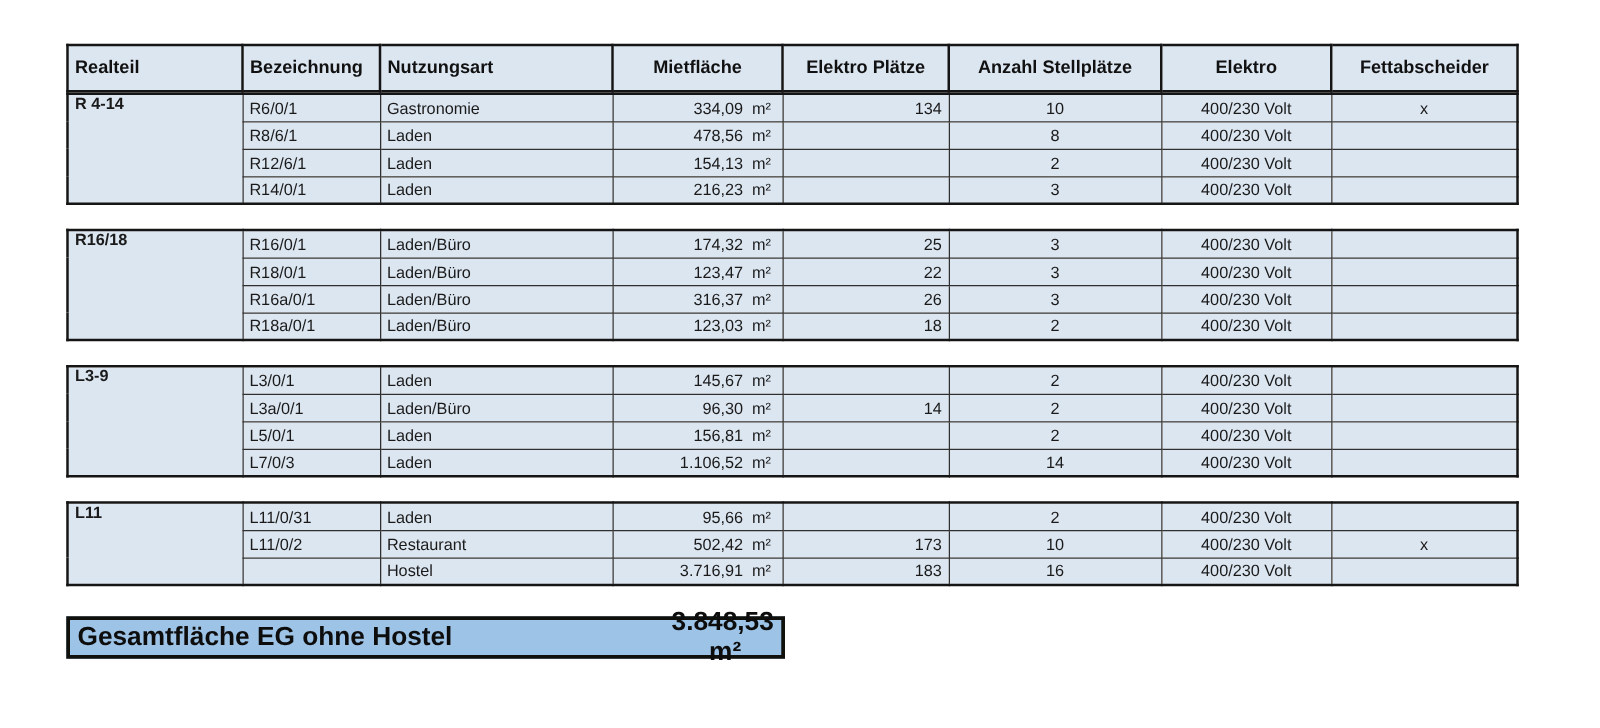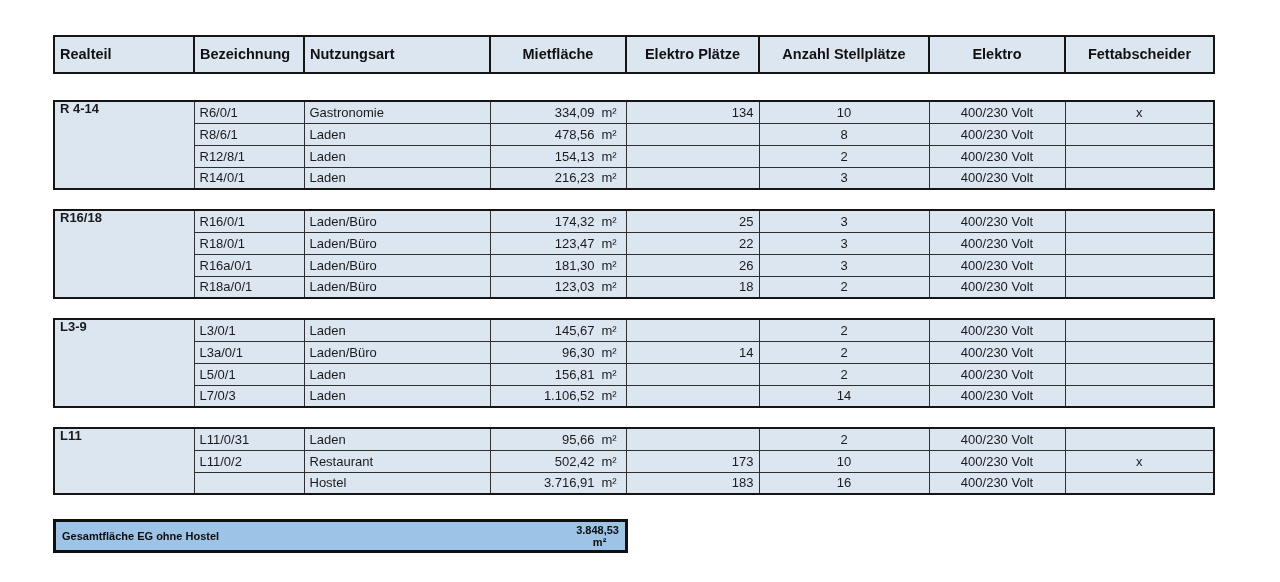--- a/index.html
+++ b/index.html
@@ -7,21 +7,21 @@
   .page{position:relative;width:1280px;height:582px;overflow:hidden;background:#ffffff;}
   .sheet{position:absolute;left:53px;top:35px;width:1160px;}
 
   table.grid{border-collapse:collapse;table-layout:fixed;width:1160px;}
   table.grid td,table.grid th{
     overflow:hidden;white-space:nowrap;line-height:1;
     padding:0 5px;box-sizing:border-box;
   }
 
   
-  table.hdr{margin-bottom:26px;}
+  table.hdr{}
   table.hdr th{
     border:2px solid #151515;background:#dce6f1;
     height:37px;font-size:14.5px;font-weight:bold;color:#111;
   }
 
   
   table.grp{border:2px solid #151515;margin-bottom:19px;}
   table.grp td{
     border:1px solid #2f2f2f;background:#dce6f1;
     height:22px;font-size:13px;
@@ -32,21 +32,21 @@
     padding-top:3px;text-align:left;
   }
   .tl{text-align:left}.tc{text-align:center}.tr{text-align:right}
   .u{display:inline-block;min-width:19px;margin-left:7px;text-align:left;}
 
   
   .total{
     margin-top:24px;width:575px;height:34px;box-sizing:border-box;
     border:3px solid #10100c;background:#9dc3e6;
     display:flex;align-items:center;justify-content:space-between;
-    padding:0 6px;font-weight:bold;font-size:11px;color:#0d0d0d;
+    padding:0 6px;font-weight:bold;font-size:21px;color:#0d0d0d;
   }
   .total .tu{margin-left:4px;}
   .tval{display:flex;align-items:center;flex-direction:column;}
 </style>
 </head>
 <body>
 
 <div class="page">
   <div class="sheet">
 
@@ -100,21 +100,21 @@
       <tr>
         <td class="tl">R8/6/1</td>
         <td class="tl">Laden</td>
         <td class="tr"><span>478,56</span><span class="u">m²</span></td>
         <td class="tr"></td>
         <td class="tc">8</td>
         <td class="tc">400/230 Volt</td>
         <td class="tc"></td>
       </tr>
       <tr>
-        <td class="tl">R12/8/1</td>
+        <td class="tl">R12/6/1</td>
         <td class="tl">Laden</td>
         <td class="tr"><span>154,13</span><span class="u">m²</span></td>
         <td class="tr"></td>
         <td class="tc">2</td>
         <td class="tc">400/230 Volt</td>
         <td class="tc"></td>
       </tr>
       <tr>
         <td class="tl">R14/0/1</td>
         <td class="tl">Laden</td>
@@ -154,21 +154,21 @@
         <td class="tl">Laden/Büro</td>
         <td class="tr"><span>123,47</span><span class="u">m²</span></td>
         <td class="tr">22</td>
         <td class="tc">3</td>
         <td class="tc">400/230 Volt</td>
         <td class="tc"></td>
       </tr>
       <tr>
         <td class="tl">R16a/0/1</td>
         <td class="tl">Laden/Büro</td>
-        <td class="tr"><span>181,30</span><span class="u">m²</span></td>
+        <td class="tr"><span>316,37</span><span class="u">m²</span></td>
         <td class="tr">26</td>
         <td class="tc">3</td>
         <td class="tc">400/230 Volt</td>
         <td class="tc"></td>
       </tr>
       <tr>
         <td class="tl">R18a/0/1</td>
         <td class="tl">Laden/Büro</td>
         <td class="tr"><span>123,03</span><span class="u">m²</span></td>
         <td class="tr">18</td>

